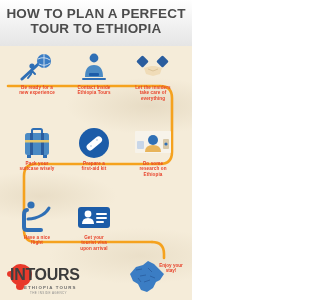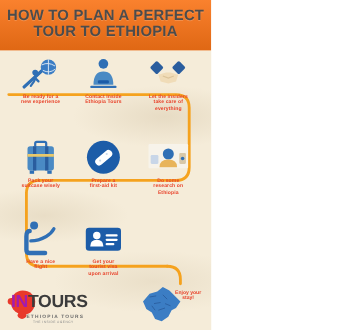--- a/index.html
+++ b/index.html
@@ -22,21 +22,21 @@
     left: 0; top: 0;
     width: 192px; height: 46px;
     background:
       repeating-linear-gradient(90deg,
         rgba(0,0,0,0.10) 0px, rgba(0,0,0,0.10) 1px,
         rgba(0,0,0,0.00) 1px, rgba(0,0,0,0.00) 13px),
       repeating-linear-gradient(90deg,
         rgba(255,255,255,0.07) 0px, rgba(255,255,255,0.07) 3px,
         rgba(0,0,0,0.03) 3px, rgba(0,0,0,0.03) 9px),
       linear-gradient(180deg, #a89784 0%, #9c8b78 40%, #a architecture 0%, #9a8977 100%);
-    background-color: #f97316;
+    background-color: #ffffff;
     overflow: hidden;
   }
   .header-shade {
     position: absolute; inset: 0;
     background: linear-gradient(180deg, rgba(255,255,255,0.10), rgba(0,0,0,0.10));
     pointer-events: none;
   }
   .header-title {
     position: absolute;
     left: 0; top: 6px;
@@ -129,21 +129,21 @@
   }
   .logo-word {
     position: absolute;
     left: 2px; top: 3px;
     font-size: 16px;
     font-weight: bold;
     color: #3b3b3b;
     letter-spacing: -0.3px;
     line-height: 19px;
   }
-  .logo-word .n-letter { color: #a21caf; }
+  .logo-word .n-letter { color: #404040; }
   .logo-sub {
     position: absolute;
     left: 16px; top: 23px;
     font-size: 4.4px;
     font-weight: bold;
     color: #6a6a6a;
     letter-spacing: 1.1px;
   }
   .logo-sub2 {
     position: absolute;

